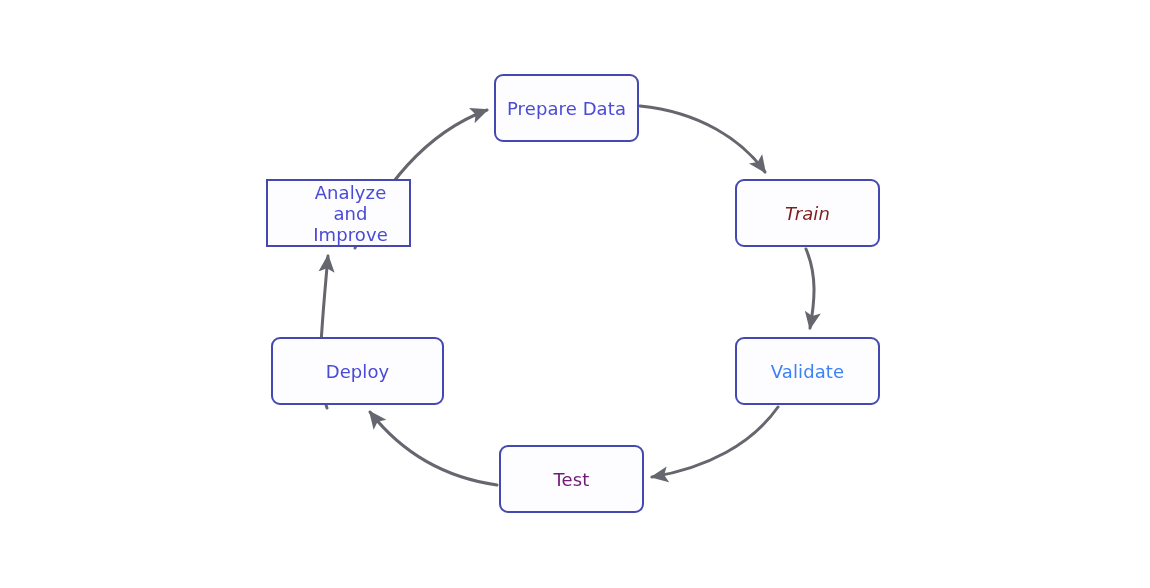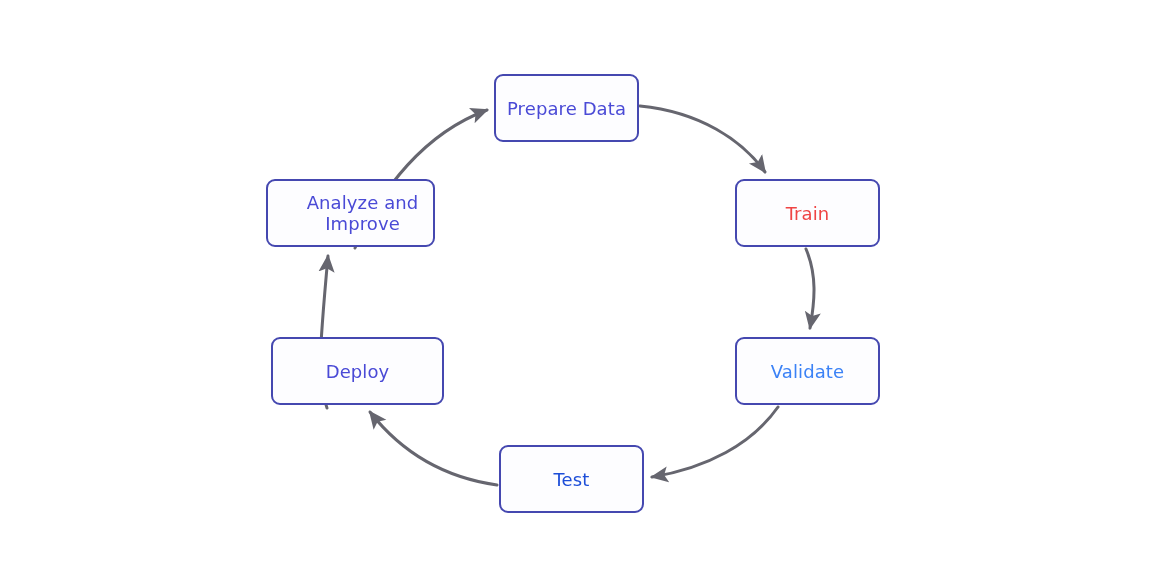--- a/index.html
+++ b/index.html
@@ -65,33 +65,33 @@
         <path d="M 327 408 C 317 382 319 355 328 256" fill="none" stroke="#66666f" stroke-width="3" stroke-linecap="round" marker-end="url(#arrowhead)"></path>
         <path d="M 355 248 C 381 188 425 133 487 110" fill="none" stroke="#66666f" stroke-width="3" stroke-linecap="round" marker-end="url(#arrowhead)"></path>
       </g>
   </svg>
 
   <div class="node" style="left: 494px; top: 74px; width: 145px; height: 68px; border-color: rgb(69, 72, 176); background: rgb(253, 253, 255); border-radius: 9px; border-width: 2px;">
     <span class="node-label" style="color: rgb(74, 74, 214);">Prepare Data</span>
   </div>
 
   <div class="node" style="left: 735px; top: 179px; width: 145px; height: 68px; border-color: rgb(69, 72, 176); background: rgb(253, 253, 255); border-radius: 9px; border-width: 2px;">
-    <span class="node-label" style="color: #ef4444;">Train</span>
+    <span class="node-label" style="color: #7f1d1d; font-style: italic;">Train</span>
   </div>
 
   <div class="node" style="left: 735px; top: 337px; width: 145px; height: 68px; border-color: rgb(69, 72, 176); background: rgb(253, 253, 255); border-radius: 9px; border-width: 2px;">
     <span class="node-label" style="color: #3b82f6;">Validate</span>
   </div>
 
   <div class="node" style="left: 499px; top: 445px; width: 145px; height: 68px; border-color: rgb(69, 72, 176); background: rgb(253, 253, 255); border-radius: 9px; border-width: 2px;">
-    <span class="node-label" style="color: #1d4ed8;">Test</span>
+    <span class="node-label" style="color: #701a75;">Test</span>
   </div>
 
   <div class="node" style="left: 271px; top: 337px; width: 173px; height: 68px; border-color: rgb(69, 72, 176); background: rgb(253, 253, 255); border-radius: 9px; border-width: 2px;">
     <span class="node-label" style="color: rgb(74, 74, 214);">Deploy</span>
   </div>
 
-  <div class="node" style="left: 266px; top: 179px; width: 169px; height: 68px; border-color: rgb(69, 72, 176); background: rgb(253, 253, 255); border-radius: 9px; border-width: 2px; padding-left: 24px;">
+  <div class="node" style="left: 266px; top: 179px; width: 145px; height: 68px; border-color: rgb(69, 72, 176); background: rgb(253, 253, 255); border-radius: 0; border-width: 2px; padding-left: 24px;">
     <span class="node-label" style="color: rgb(74, 74, 214);">Analyze and
 Improve</span>
   </div>
 
 </div>
 
 </body></html>

